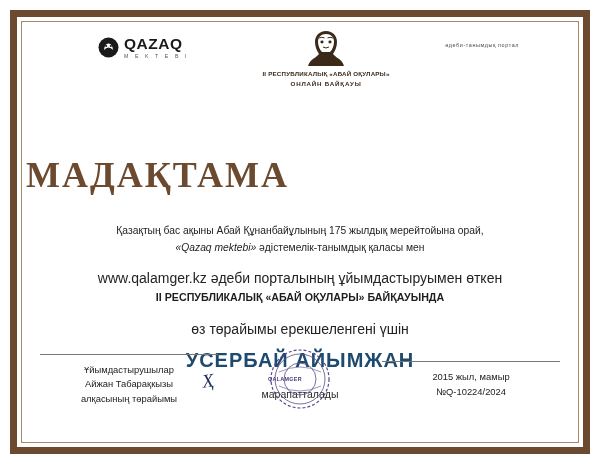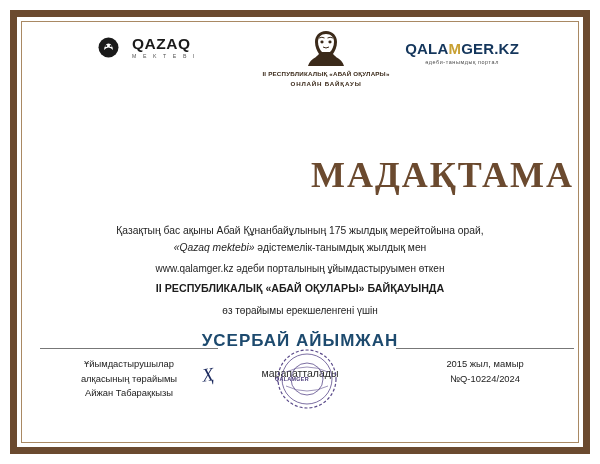--- a/index.html
+++ b/index.html
@@ -65,21 +65,21 @@
     position: relative;
     height: 76px;
   }
 
   .logo-qazaq {
     position: absolute;
     left: 72px;
     top: 10px;
     display: flex;
     align-items: center;
-    gap: 13px;
+    gap: 5px;
   }
   .qazaq-mark {
     width: 21px;
     height: 21px;
     position: relative;
   }
   .qazaq-mark svg { display: block; }
   .qazaq-text {
     line-height: 1;
   }
@@ -140,21 +140,21 @@
   .qalam-title .accent { color: #c8a032; }
   .qalam-sub {
     font-size: 5.4px;
     color: #4a4a4a;
     letter-spacing: 0.6px;
     margin-top: 2px;
   }
 
   
   .main-title {
-    text-align: right;
+    text-align: left;
     font-family: "Liberation Serif", serif;
     font-size: 36px;
     font-weight: bold;
     color: #6b4a2f;
     letter-spacing: 2px;
     margin-top: 52px;
   }
 
   
   .body-text {
@@ -169,50 +169,50 @@
   }
   .body-line .italic { font-style: italic; }
   .body-bold {
     font-size: 10.7px;
     font-weight: bold;
     line-height: 19px;
     color: #1d1d1d;
     margin-top: 1px;
   }
   .body-line-small {
-    font-size: 10px;
+    font-size: 14px;
     line-height: 18px;
-    margin-top: 4px;
+    margin-top: 13px;
   }
 
   .recipient {
     text-align: center;
-    font-size: 17px;
+    font-size: 20px;
     font-weight: bold;
     color: #1d4a6e;
     letter-spacing: 1px;
     margin-top: 11px;
   }
 
   .awarded {
     text-align: center;
     font-size: 10.5px;
     color: #2b2b2b;
     margin-top: 16px;
   }
 
   
   .signature-row {
     position: absolute;
     left: 14px;
-    right: 0;
+    right: 14px;
     bottom: 26px;
     display: flex;
     justify-content: space-between;
-    align-items: flex-start;
+    align-items: center;
   }
   .sig-col {
     width: 178px;
     text-align: center;
     position: relative;
   }
   .sig-rule {
     border-top: 1px solid #777;
     width: 100%;
     margin-bottom: 8px;
@@ -303,46 +303,45 @@
             <path d="M24.5 10 Q27 8.5 30 10" stroke="#3b2a1a" stroke-width="1" fill="none"></path>
             <path d="M20 19 Q23 21 26 19" stroke="#3b2a1a" stroke-width="1" fill="none"></path>
             <path d="M13 29 L19 25 L23 33 L27 25 L33 29 L33 38 L13 38 Z" fill="#3b2a1a"></path>
           </svg>
         </div>
         <div class="abai-line1">II РЕСПУБЛИКАЛЫҚ «АБАЙ ОҚУЛАРЫ»</div>
         <div class="abai-line2">ОНЛАЙН БАЙҚАУЫ</div>
       </div>
 
       <div class="logo-qalamger">
-        <div class="qalam-title"><span>QALA</span><span class="accent">M</span><span>GER.KZ</span></div>
         <div class="qalam-sub">әдеби-танымдық портал</div>
       </div>
     </div>
 
     <div class="main-title">МАДАҚТАМА</div>
 
     <div class="body-text">
       <div class="body-line">Қазақтың бас ақыны Абай Құнанбайұлының 175 жылдық мерейтойына орай,</div>
-      <div class="body-line"><span class="italic">«Qazaq mektebi»</span><span> әдістемелік-танымдық жылдық мен</span></div>
+      <div class="body-line"><span class="italic">«Qazaq mektebi»</span><span> әдістемелік-танымдық қаласы мен</span></div>
       <div class="body-line body-line-small">www.qalamger.kz әдеби порталының ұйымдастыруымен өткен</div>
       <div class="body-bold">II РЕСПУБЛИКАЛЫҚ  «АБАЙ ОҚУЛАРЫ» БАЙҚАУЫНДА</div>
       <div class="body-line body-line-small">өз төрайымы ерекшеленгені үшін</div>
     </div>
 
     <div class="recipient">УСЕРБАЙ АЙЫМЖАН</div>
 
     <div class="awarded">марапатталады</div>
 
     <div class="signature-row">
 
       <div class="sig-col left">
         <div class="sig-rule"></div>
         <div class="sig-line">Ұйымдастырушылар</div>
+        <div class="sig-line">Айжан Табарақкызы</div>
         <div class="sig-line">алқасының төрайымы</div>
-        <div class="sig-line">Айжан Табарақкызы</div>
         <div class="handwriting">Ҳ</div>
       </div>
 
       <div class="stamp-col">
         <div class="stamp">
           <svg width="62" height="62" viewBox="0 0 62 62">
             <circle cx="31" cy="31" r="29" fill="none" stroke="#5a4a8a" stroke-width="1.2" stroke-dasharray="3 2"></circle>
             <circle cx="31" cy="31" r="25" fill="none" stroke="#5a4a8a" stroke-width="0.8"></circle>
             <circle cx="31" cy="31" r="16" fill="none" stroke="#5a4a8a" stroke-width="0.8"></circle>
             <path d="M10 24 Q31 14 52 24" fill="none" stroke="#5a4a8a" stroke-width="0.6"></path>

